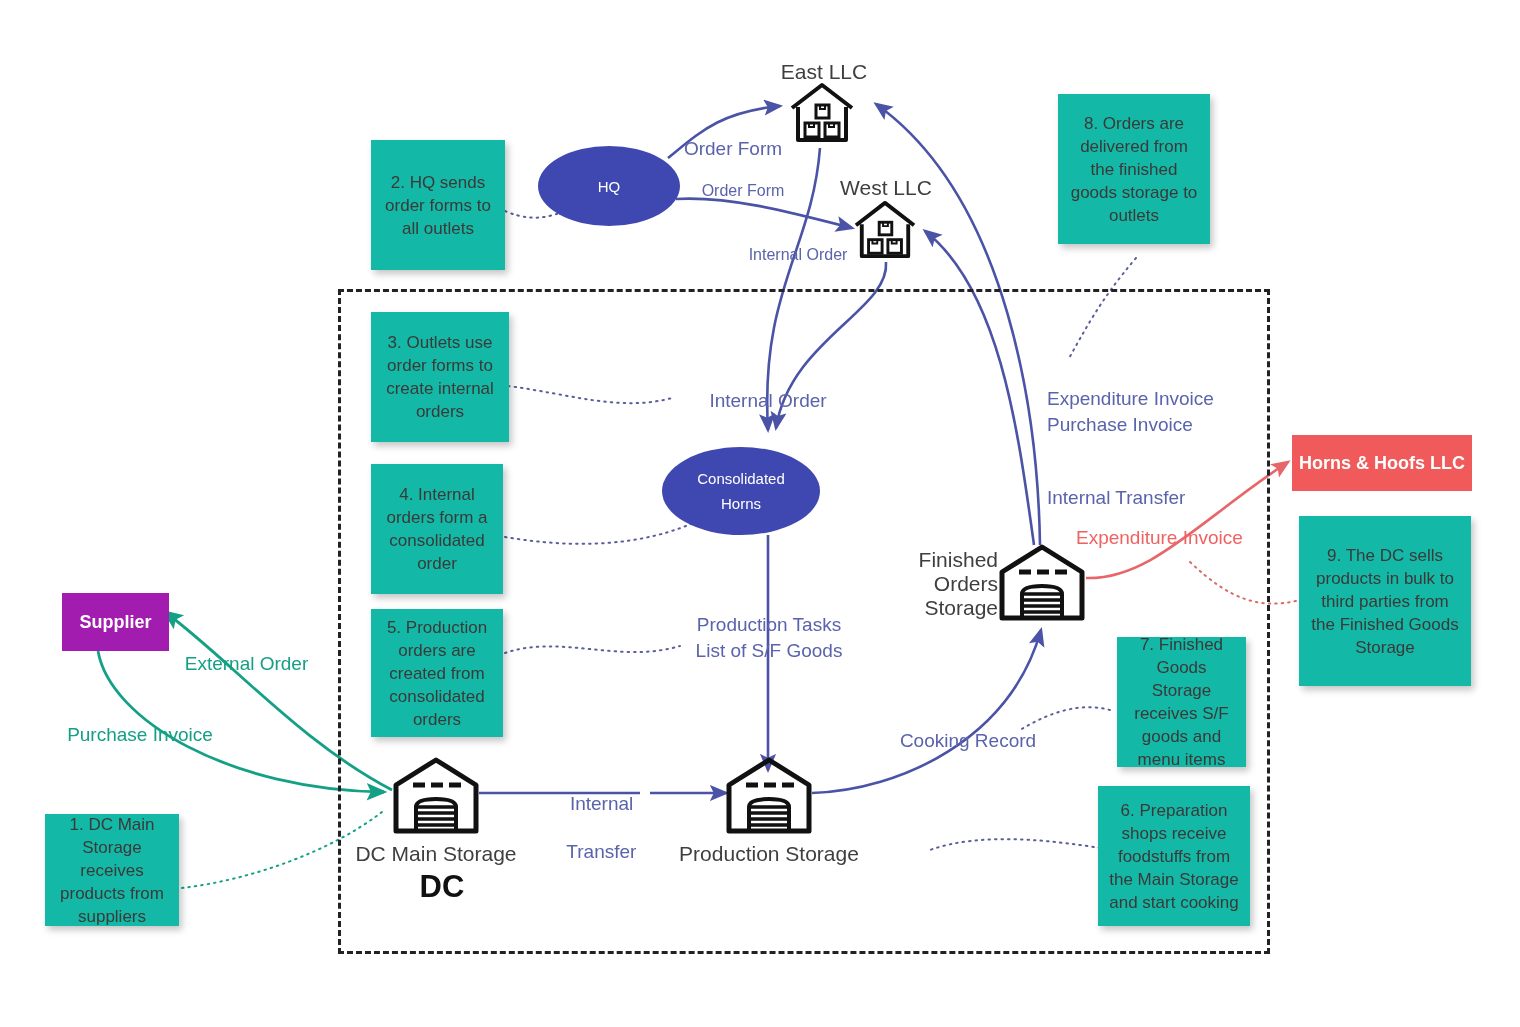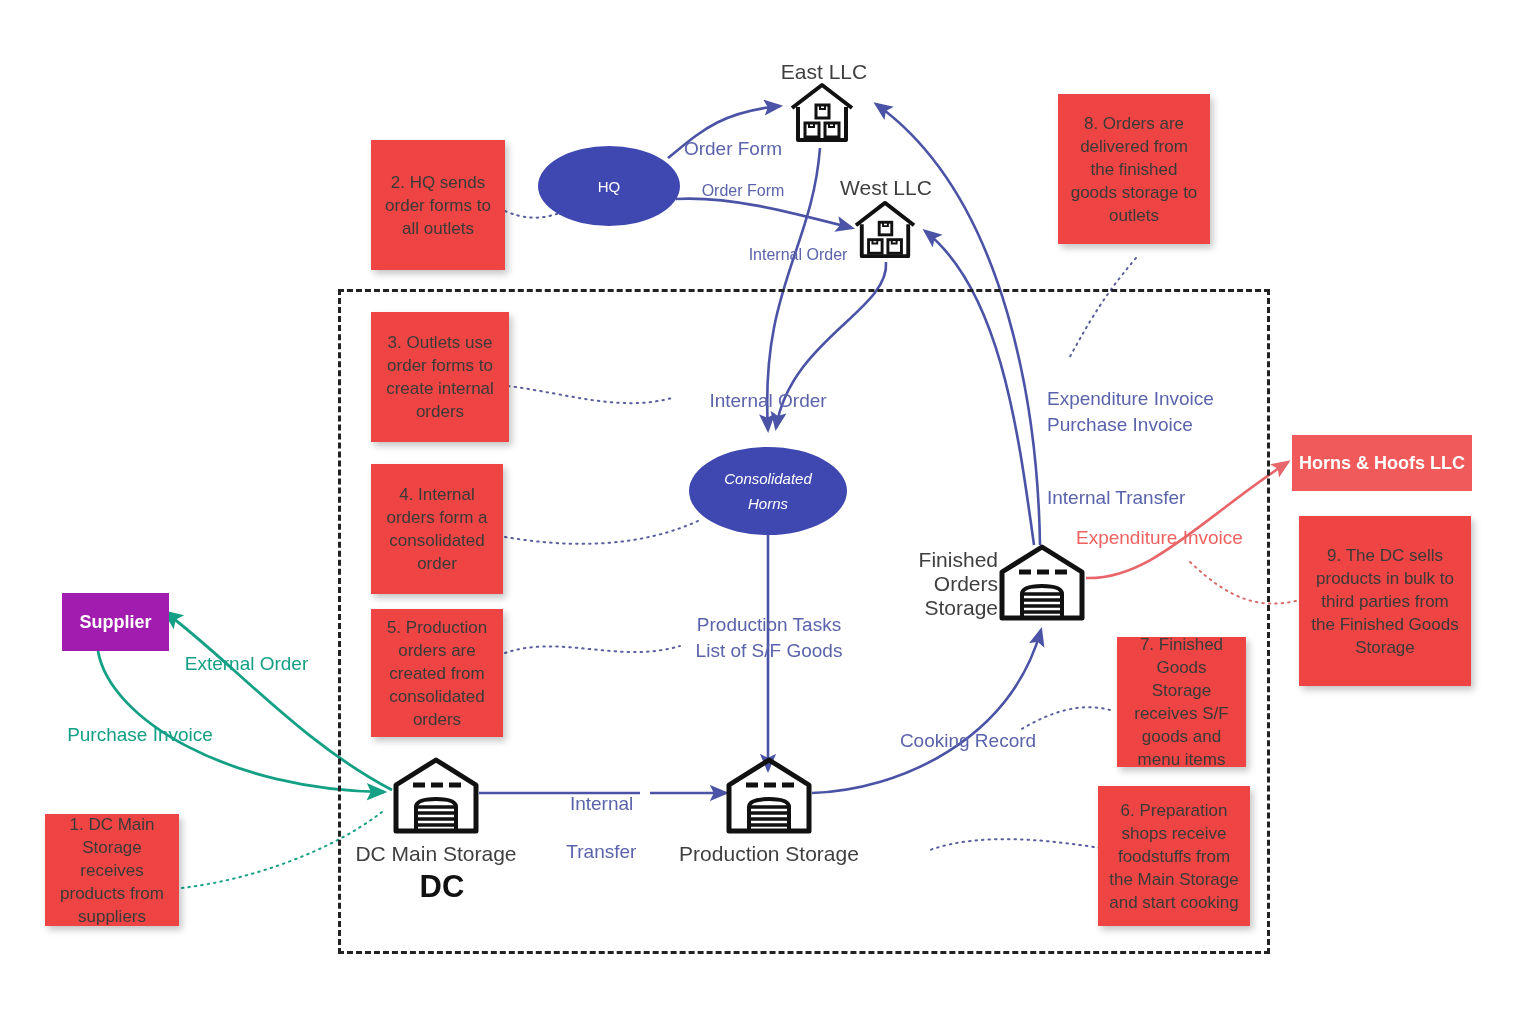--- a/index.html
+++ b/index.html
@@ -21,21 +21,21 @@
     position: absolute;
     left: 0;
     top: 0;
     width: 1520px;
     height: 1027px;
     pointer-events: none;
   }
   
   .sticky {
     position: absolute;
-    background: #ef4444;
+    background: #14b8a6;
     color: #3a3a38;
     font-size: 17px;
     line-height: 23px;
     text-align: center;
     display: flex;
     align-items: center;
     justify-content: center;
     padding: 8px 10px;
     box-sizing: border-box;
     box-shadow: 3px 4px 7px rgba(0,0,0,0.23);
@@ -175,21 +175,21 @@
       <path d="M 1190,562 C 1230,600 1260,610 1300,600"></path>
     </g>
   </svg>
 
   <div class="boundary" style="left:338px; top:289px; width:926px; height:659px;"></div>
 
   <div class="ellipse" style="left:538px; top:146px; width:142px; height:80px;">
     <span>HQ</span>
   </div>
 
-  <div class="ellipse" style="left:689px; top:447px; width:158px; height:88px;font-style:italic;">
+  <div class="ellipse" style="left:662px; top:447px; width:158px; height:88px;">
     <span>
       <span>Consolidated</span><br>
       <span>Horns</span>
     </span>
   </div>
 
   <div class="rectbox rect-green" style="left:43px; top:593px; width:107px; height:58px;">
     <span>Supplier</span>
   </div>
 

